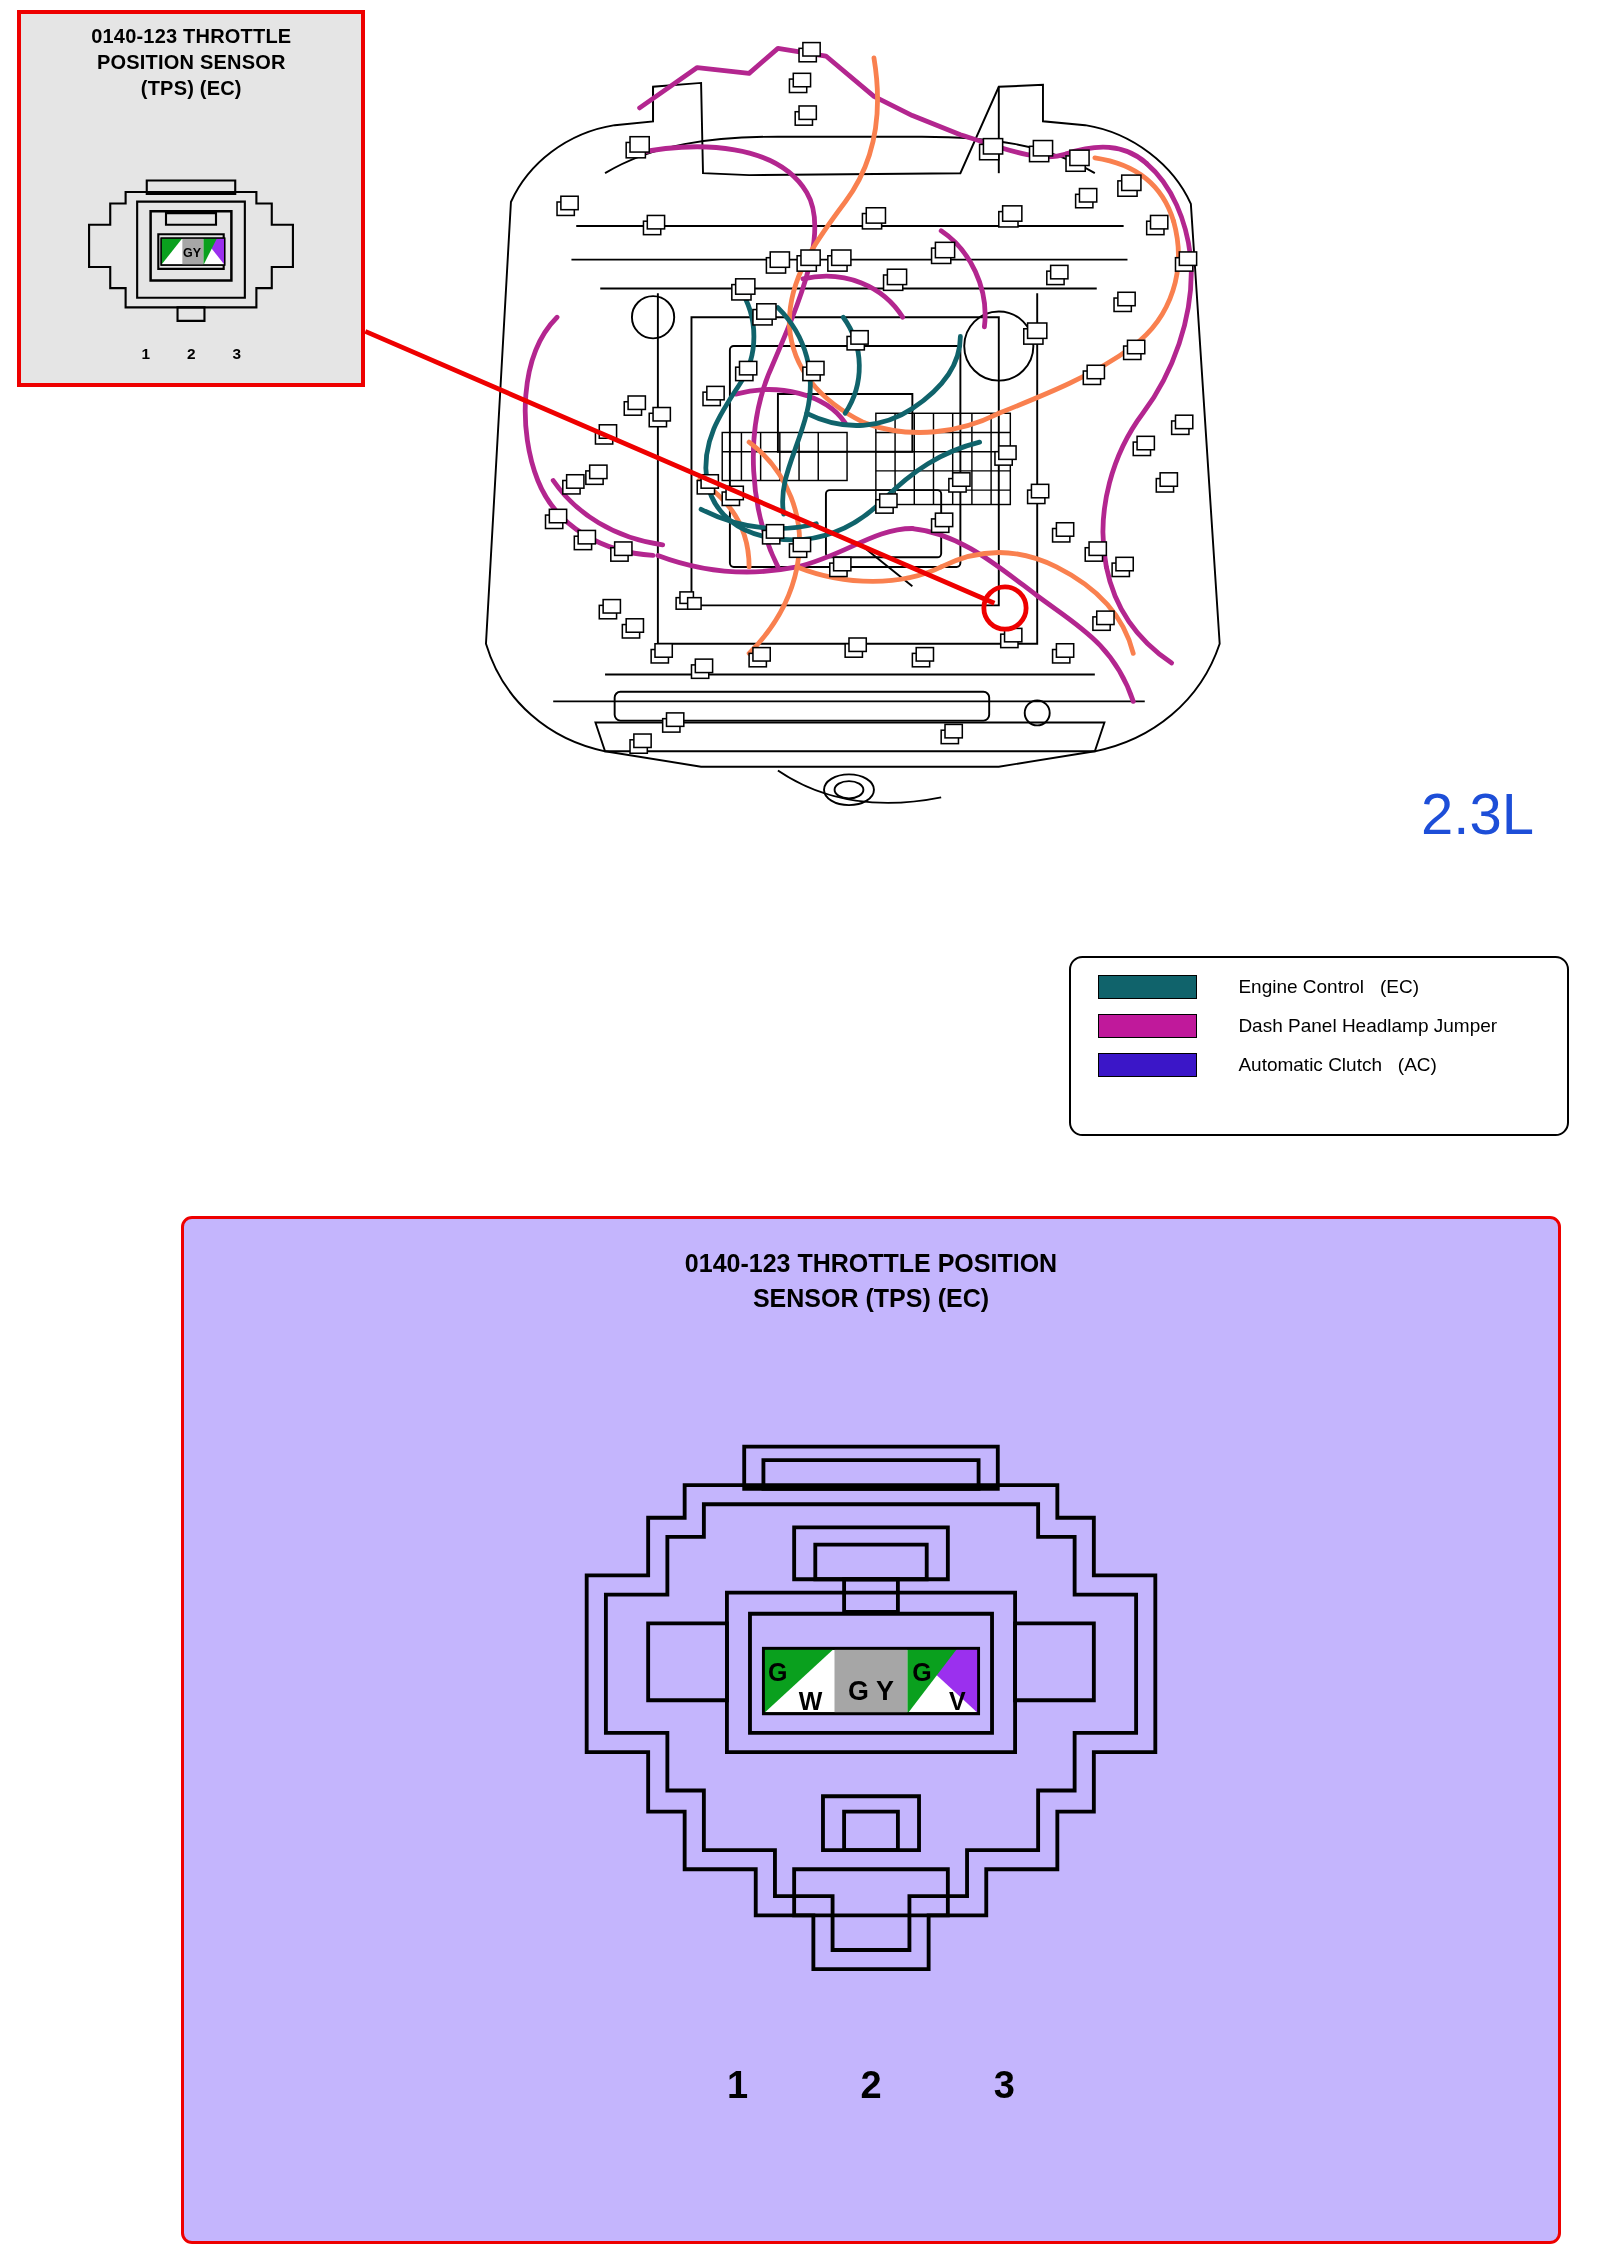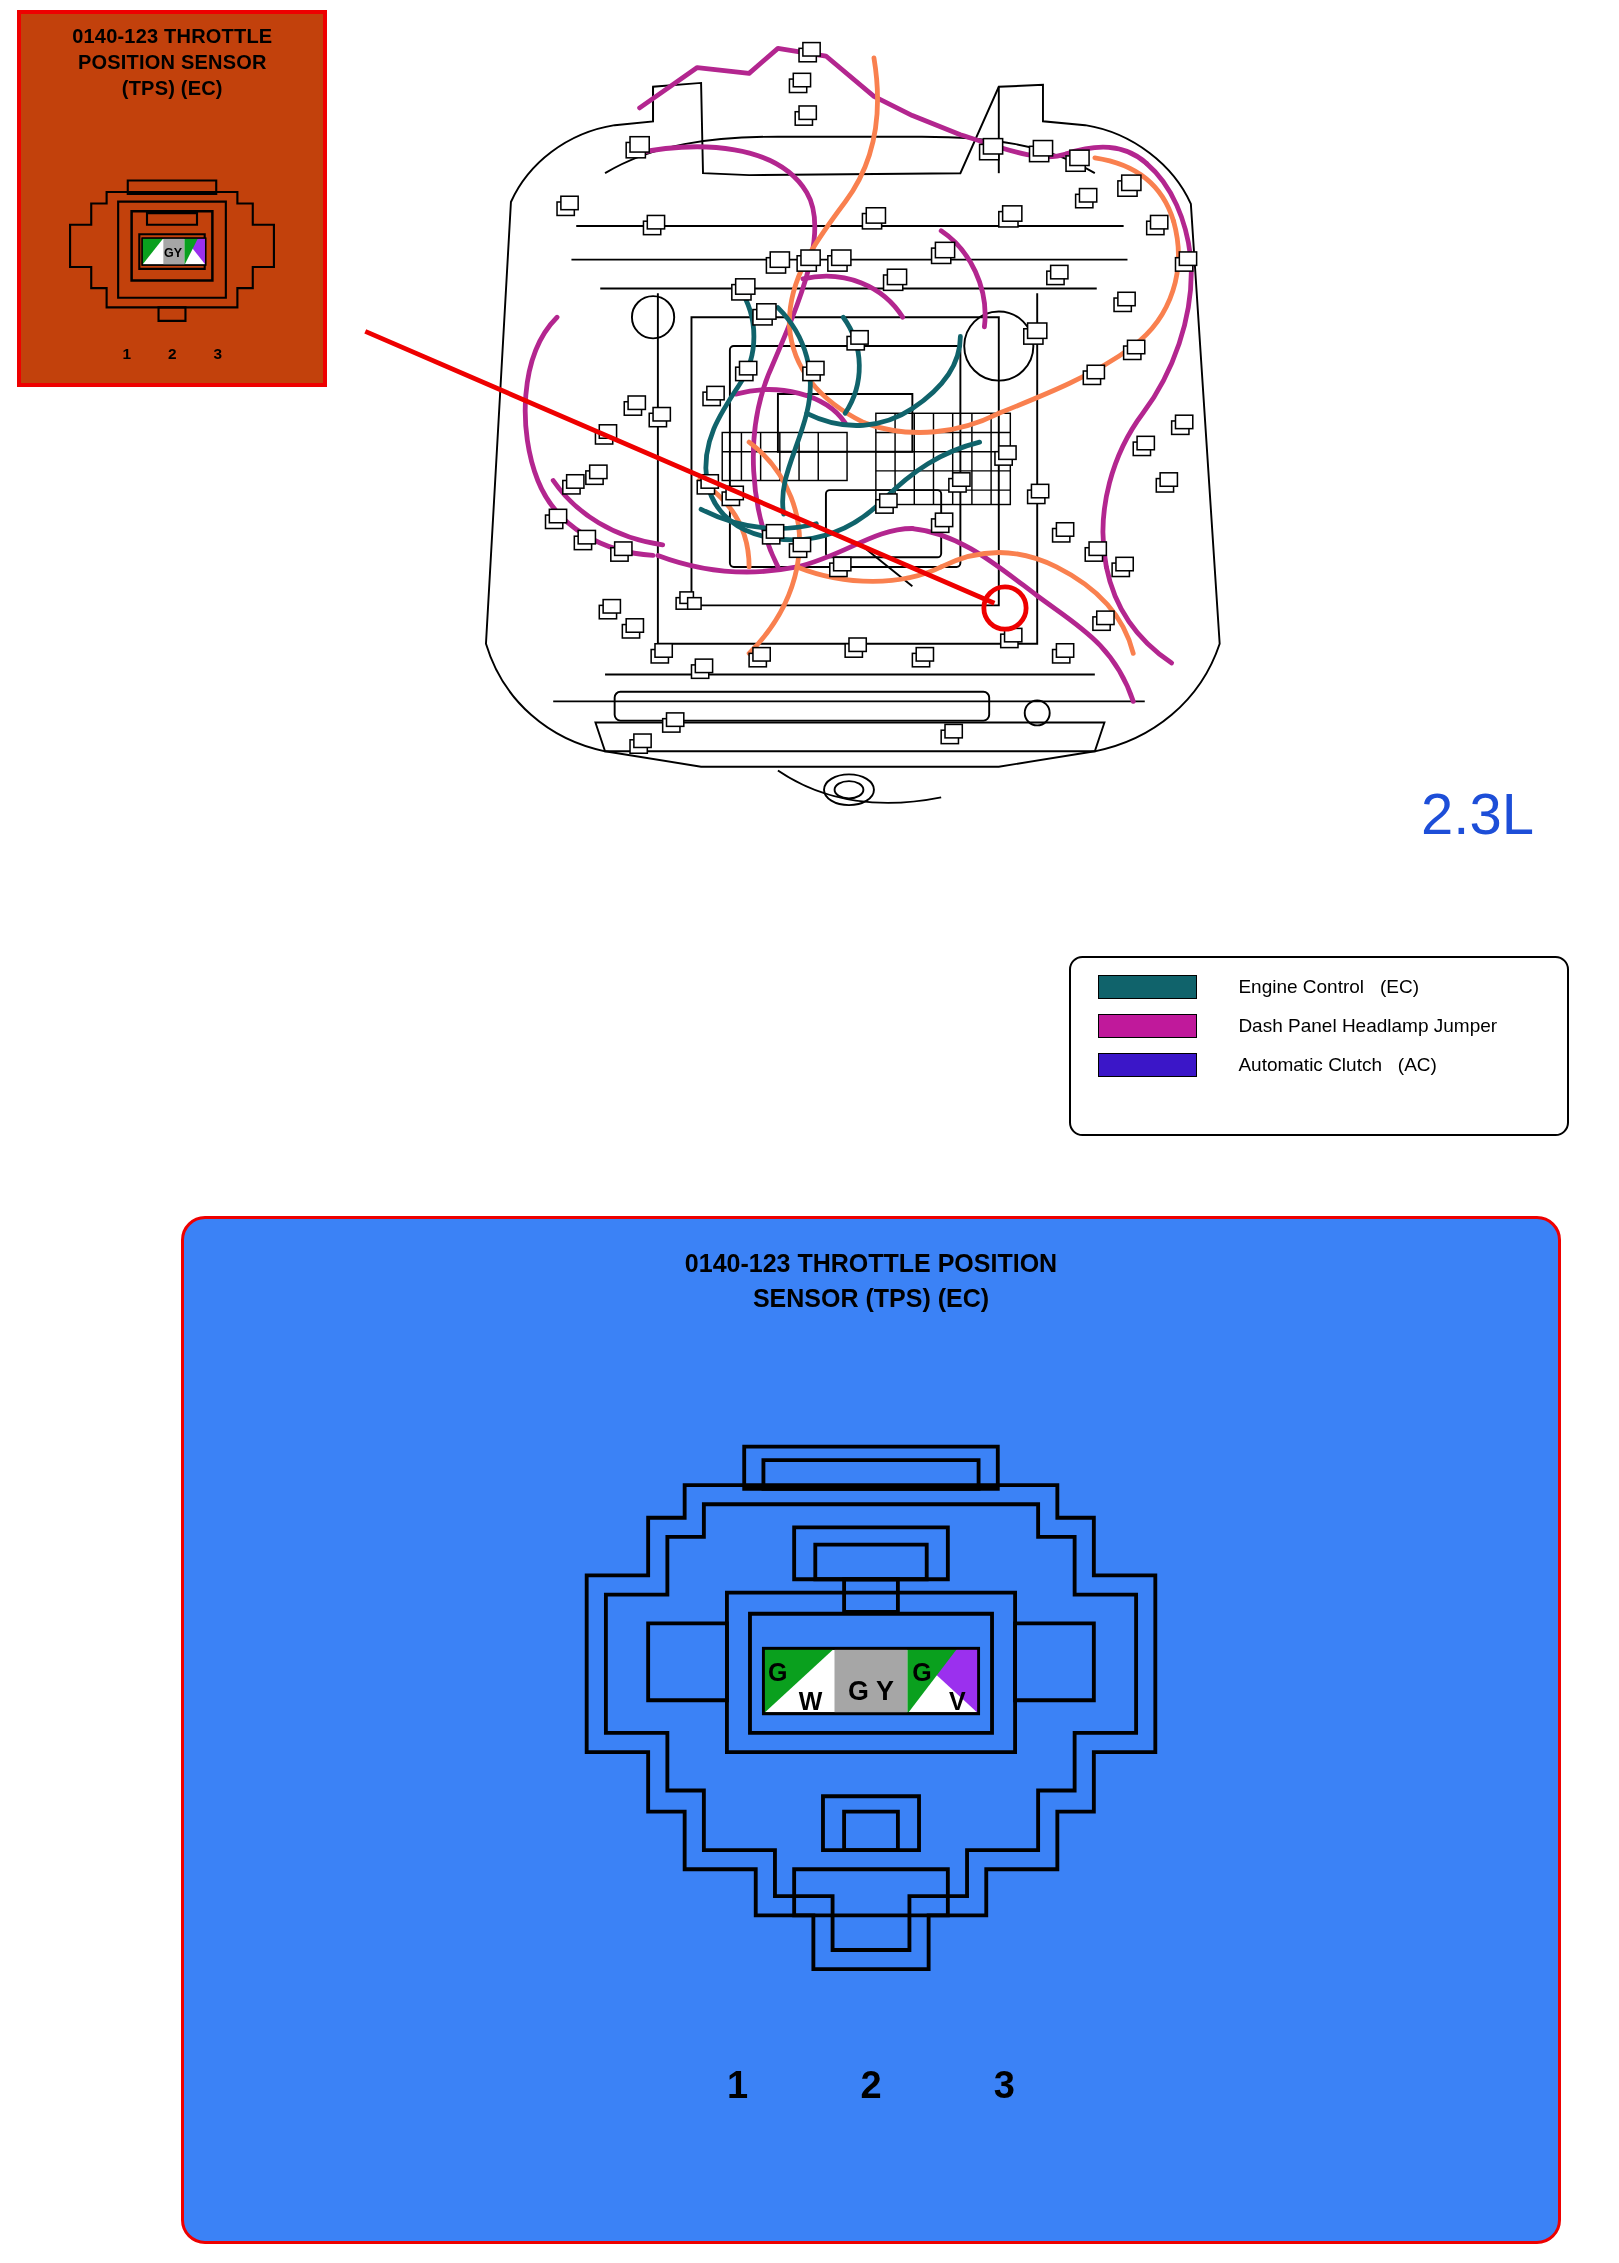--- a/index.html
+++ b/index.html
@@ -17,24 +17,24 @@
   .page {
     position: absolute;
     inset: 0;
   }
 
   
   #callout-box {
     position: absolute;
     left: 17.3px;
     top: 9.6px;
-    width: 310px;
+    width: 348px;
     height: 377px;
     border: 4.8px solid #ee0000;
-    background: #c2410c;
+    background: #e5e5e5;
     box-sizing: border-box;
   }
   #callout-title {
     position: absolute;
     left: 0;
     top: 9.6px;
     width: 100%;
     text-align: center;
     font-size: 20px;
     font-weight: bold;
@@ -125,22 +125,22 @@
   }
 
   
   #detail-box {
     position: absolute;
     left: 181px;
     top: 1216px;
     width: 1380px;
     height: 1028px;
     border: 3.8px solid #ee0000;
-    border-radius: 24px;
-    background: #3b82f6;
+    border-radius: 11px;
+    background: #c4b5fd;
     box-sizing: border-box;
   }
   #detail-title {
     position: absolute;
     left: 0;
     top: 27px;
     width: 100%;
     text-align: center;
     font-size: 25px;
     font-weight: bold;

